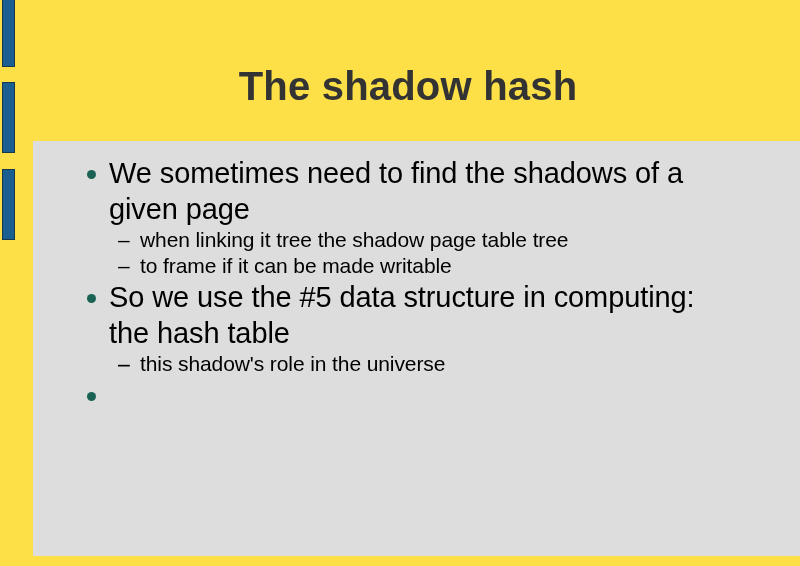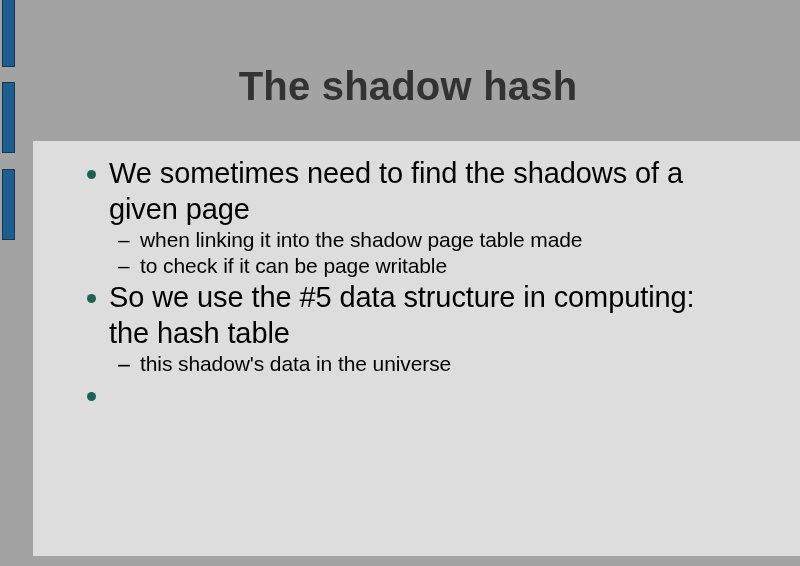--- a/index.html
+++ b/index.html
@@ -5,21 +5,21 @@
   html, body {
     margin: 0;
     padding: 0;
     background: #ffffff;
   }
   #slide {
     position: relative;
     width: 800px;
     height: 566px;
     overflow: hidden;
-    background: #a3a3a3;
+    background: #fde047;
     font-family: "Liberation Sans", sans-serif;
     -webkit-font-smoothing: antialiased;
   }
 
   
   .deco-bar {
     position: absolute;
     left: 2px;
     width: 13px;
     background: #1b5f90;
@@ -121,41 +121,41 @@
   <div id="content-panel">
     <ul class="bullets">
 
       <li class="lvl1">
         <span class="bullet-dot"></span>
         <span class="txt">We sometimes need to find the shadows of a given page</span>
       </li>
 
       <li class="lvl2">
         <span class="dash">–</span>
-        <span class="txt">when linking it into the shadow page table made</span>
+        <span class="txt">when linking it tree the shadow page table tree</span>
       </li>
 
       <li class="lvl2">
         <span class="dash">–</span>
-        <span class="txt">to check if it can be page writable</span>
+        <span class="txt">to frame if it can be made writable</span>
       </li>
 
       <li class="lvl1">
         <span class="bullet-dot"></span>
         <span class="txt">So we use the #5 data structure in computing: the hash table</span>
       </li>
 
 
       <li class="lvl2">
         <span class="dash">–</span>
       </li>
 
       <li class="lvl2">
         <span class="dash">–</span>
-        <span class="txt">this shadow's data in the universe</span>
+        <span class="txt">this shadow's role in the universe</span>
       </li>
 
       <li class="lvl1">
         <span class="bullet-dot"></span>
       </li>
 
     </ul>
   </div>
 </div>
 

